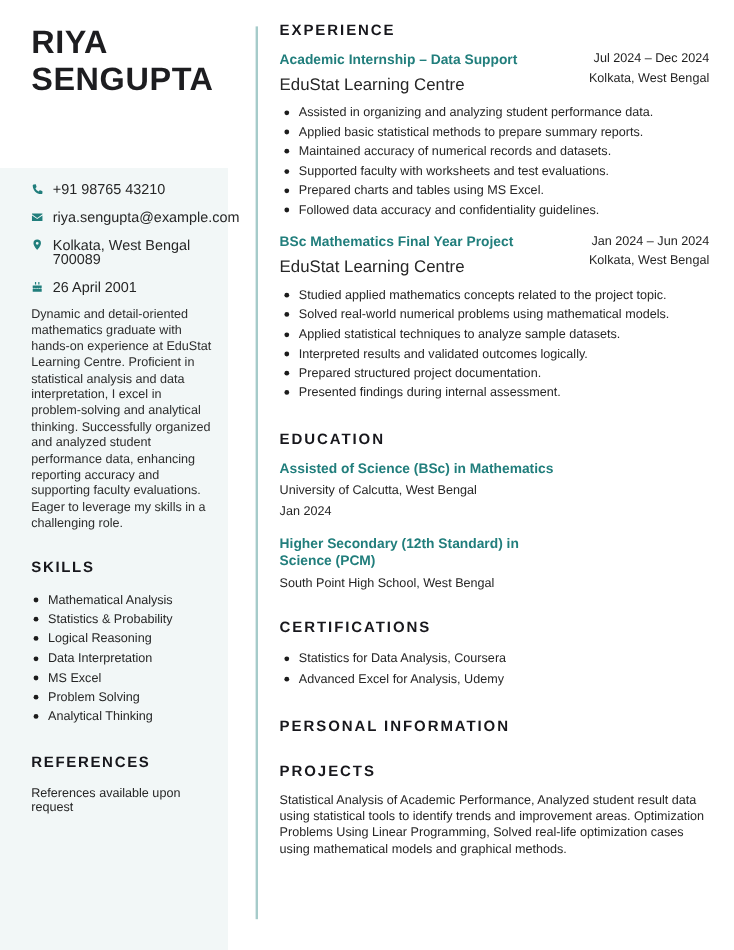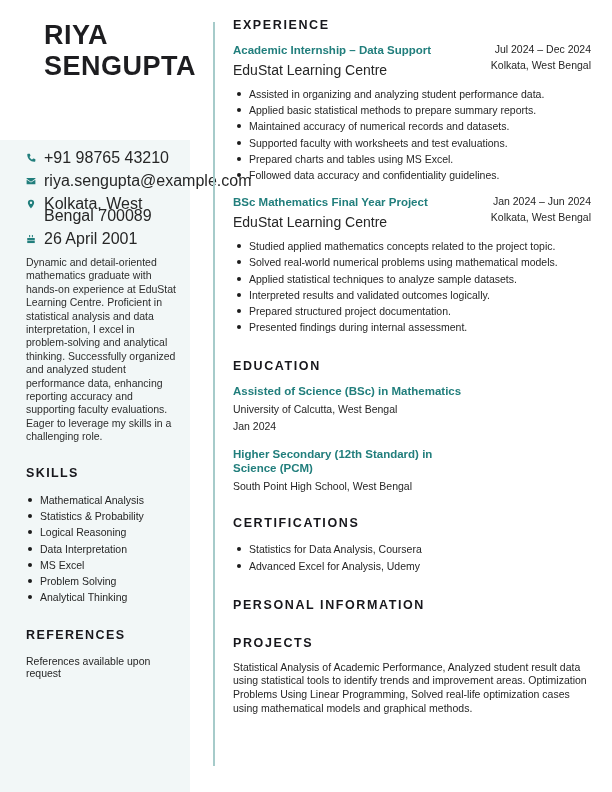--- a/index.html
+++ b/index.html
@@ -12,34 +12,34 @@
     font-family:"Liberation Sans", sans-serif;
     color:#2d2d2d;
     overflow:hidden;
   }
 
   
   .sidebar { position:absolute; left:0; top:0; width:213px; height:792px; }
   .sidebar-header { padding:20px 20px 0 26px; }
   .name {
     font-size:27px; font-weight:bold; color:#1d1d20;
-    line-height:1.16; letter-spacing:0.5px; max-width:170px;margin-left:18px;
+    line-height:1.16; letter-spacing:0.5px; max-width:170px;
   }
   .headline {
     margin-top:10px; font-size:14px; font-weight:bold;
     color:#217e7c; line-height:1.18; max-width:140px;
   }
   .sidebar-panel {
     position:absolute; left:0; top:140px; width:190px; height:652px;
     background:#f2f7f7; padding:12px 12px 0 26px;
   }
   .contact-row { display:flex; align-items:flex-start; margin-bottom:11px; }
   .c-icon { width:10px; height:10px; margin:1px 8px 0 0; flex:none; }
   .c-icon svg { display:block; width:10px; height:10px; fill:#217e7c; }
-  .contact-text { font-size:16px; color:#262626; line-height:12px; }
+  .contact-text { font-size:12px; color:#262626; line-height:12px; }
   .summary { margin-top:9px; font-size:10.5px; line-height:13.4px; color:#2d2d2d; max-width:154px; }
   .side-heading {
     margin-top:22px; font-size:12.5px; font-weight:bold;
     letter-spacing:1.4px; color:#17171c;
   }
   .skills-list { list-style:none; margin-top:12px; }
   .skills-list li {
     position:relative; padding-left:14px;
     font-size:10.5px; line-height:16.3px; color:#262626;
   }

